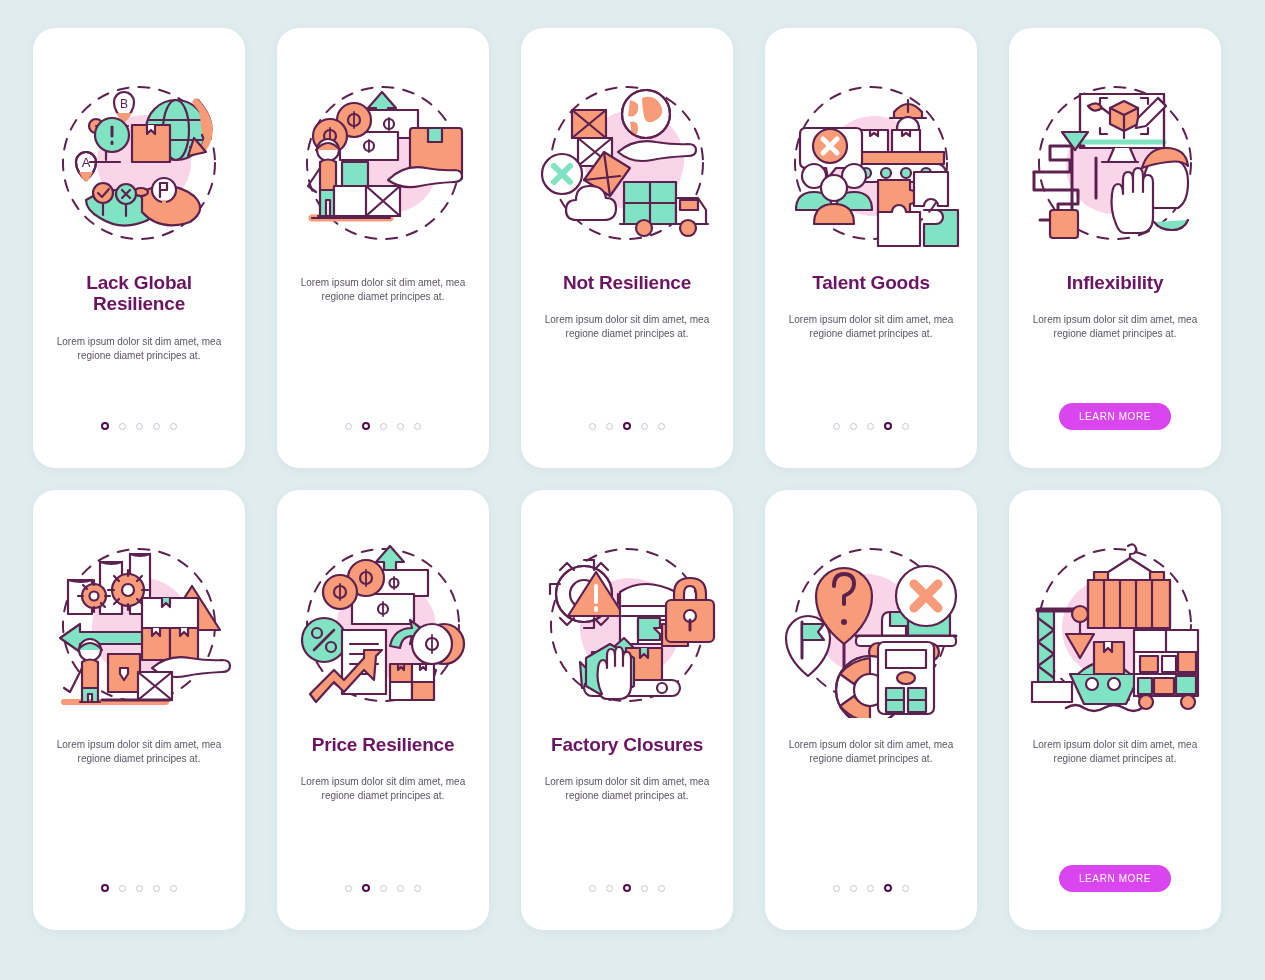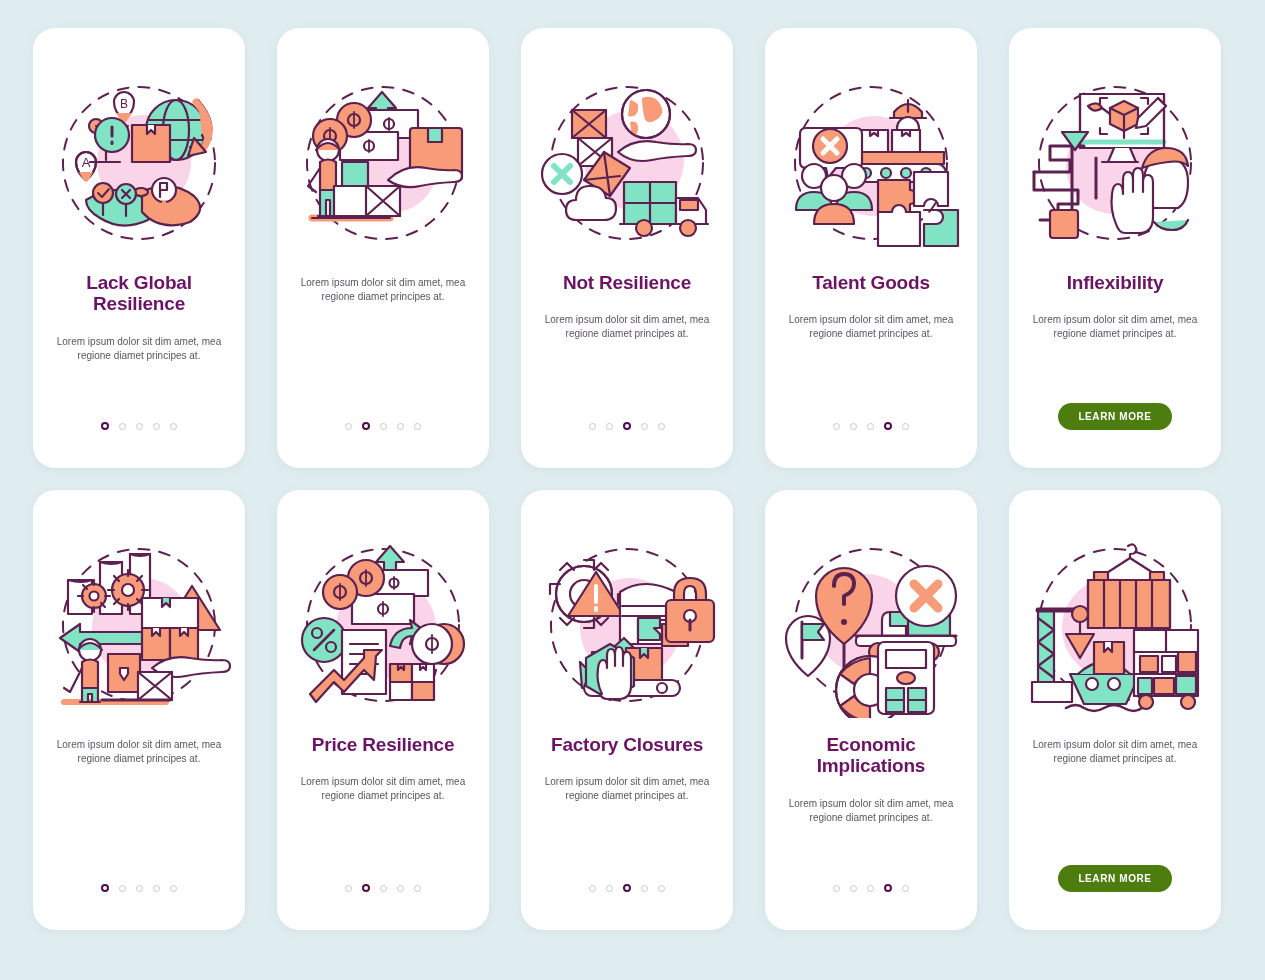--- a/index.html
+++ b/index.html
@@ -65,26 +65,26 @@
     border: 1.4px solid #c9c6cf;
     background: transparent;
   }
   .dot.active {
     border-color: #4e0d4a;
     border-width: 2.2px;
     width: 8px; height: 8px;
   }
   .learn-more {
     margin-bottom: 38px;
-    background: #4d7c0f;
+    background: #d946ef;
     color: #ffffff;
     border: none;
     border-radius: 14px;
     font-size: 10px;
-    font-weight: bold;
+    font-weight: normal;
     letter-spacing: 0.6px;
     padding: 8px 20px;
     cursor: pointer;
     font-family: "Liberation Sans", sans-serif;
   }
 </style>
 </head>
 <body>
 
 <div class="screens-grid">
@@ -546,21 +546,20 @@
 
         <rect x="100" y="110" width="56" height="72" rx="6" fill="#fff"></rect>
         <rect x="108" y="118" width="40" height="18" fill="#fff"></rect>
         <ellipse cx="128" cy="146" rx="9" ry="6" fill="#f79b78"></ellipse>
         <rect x="108" y="156" width="18" height="12" fill="#7fe3c4"></rect>
         <rect x="130" y="156" width="18" height="12" fill="#7fe3c4"></rect>
         <rect x="108" y="168" width="18" height="12" fill="#7fe3c4"></rect>
         <rect x="130" y="168" width="18" height="12" fill="#7fe3c4"></rect>
       </g>
     </svg>
-    <div class="card-title">Economic Implications</div>
     <div class="card-body">Lorem ipsum dolor sit dim amet, mea regione diamet principes at.</div>
     <div class="spacer"></div>
     <div class="dots">
       <span class="dot"></span>
       <span class="dot"></span>
       <span class="dot"></span>
       <span class="dot active"></span>
       <span class="dot"></span>
     </div>
   </div>

